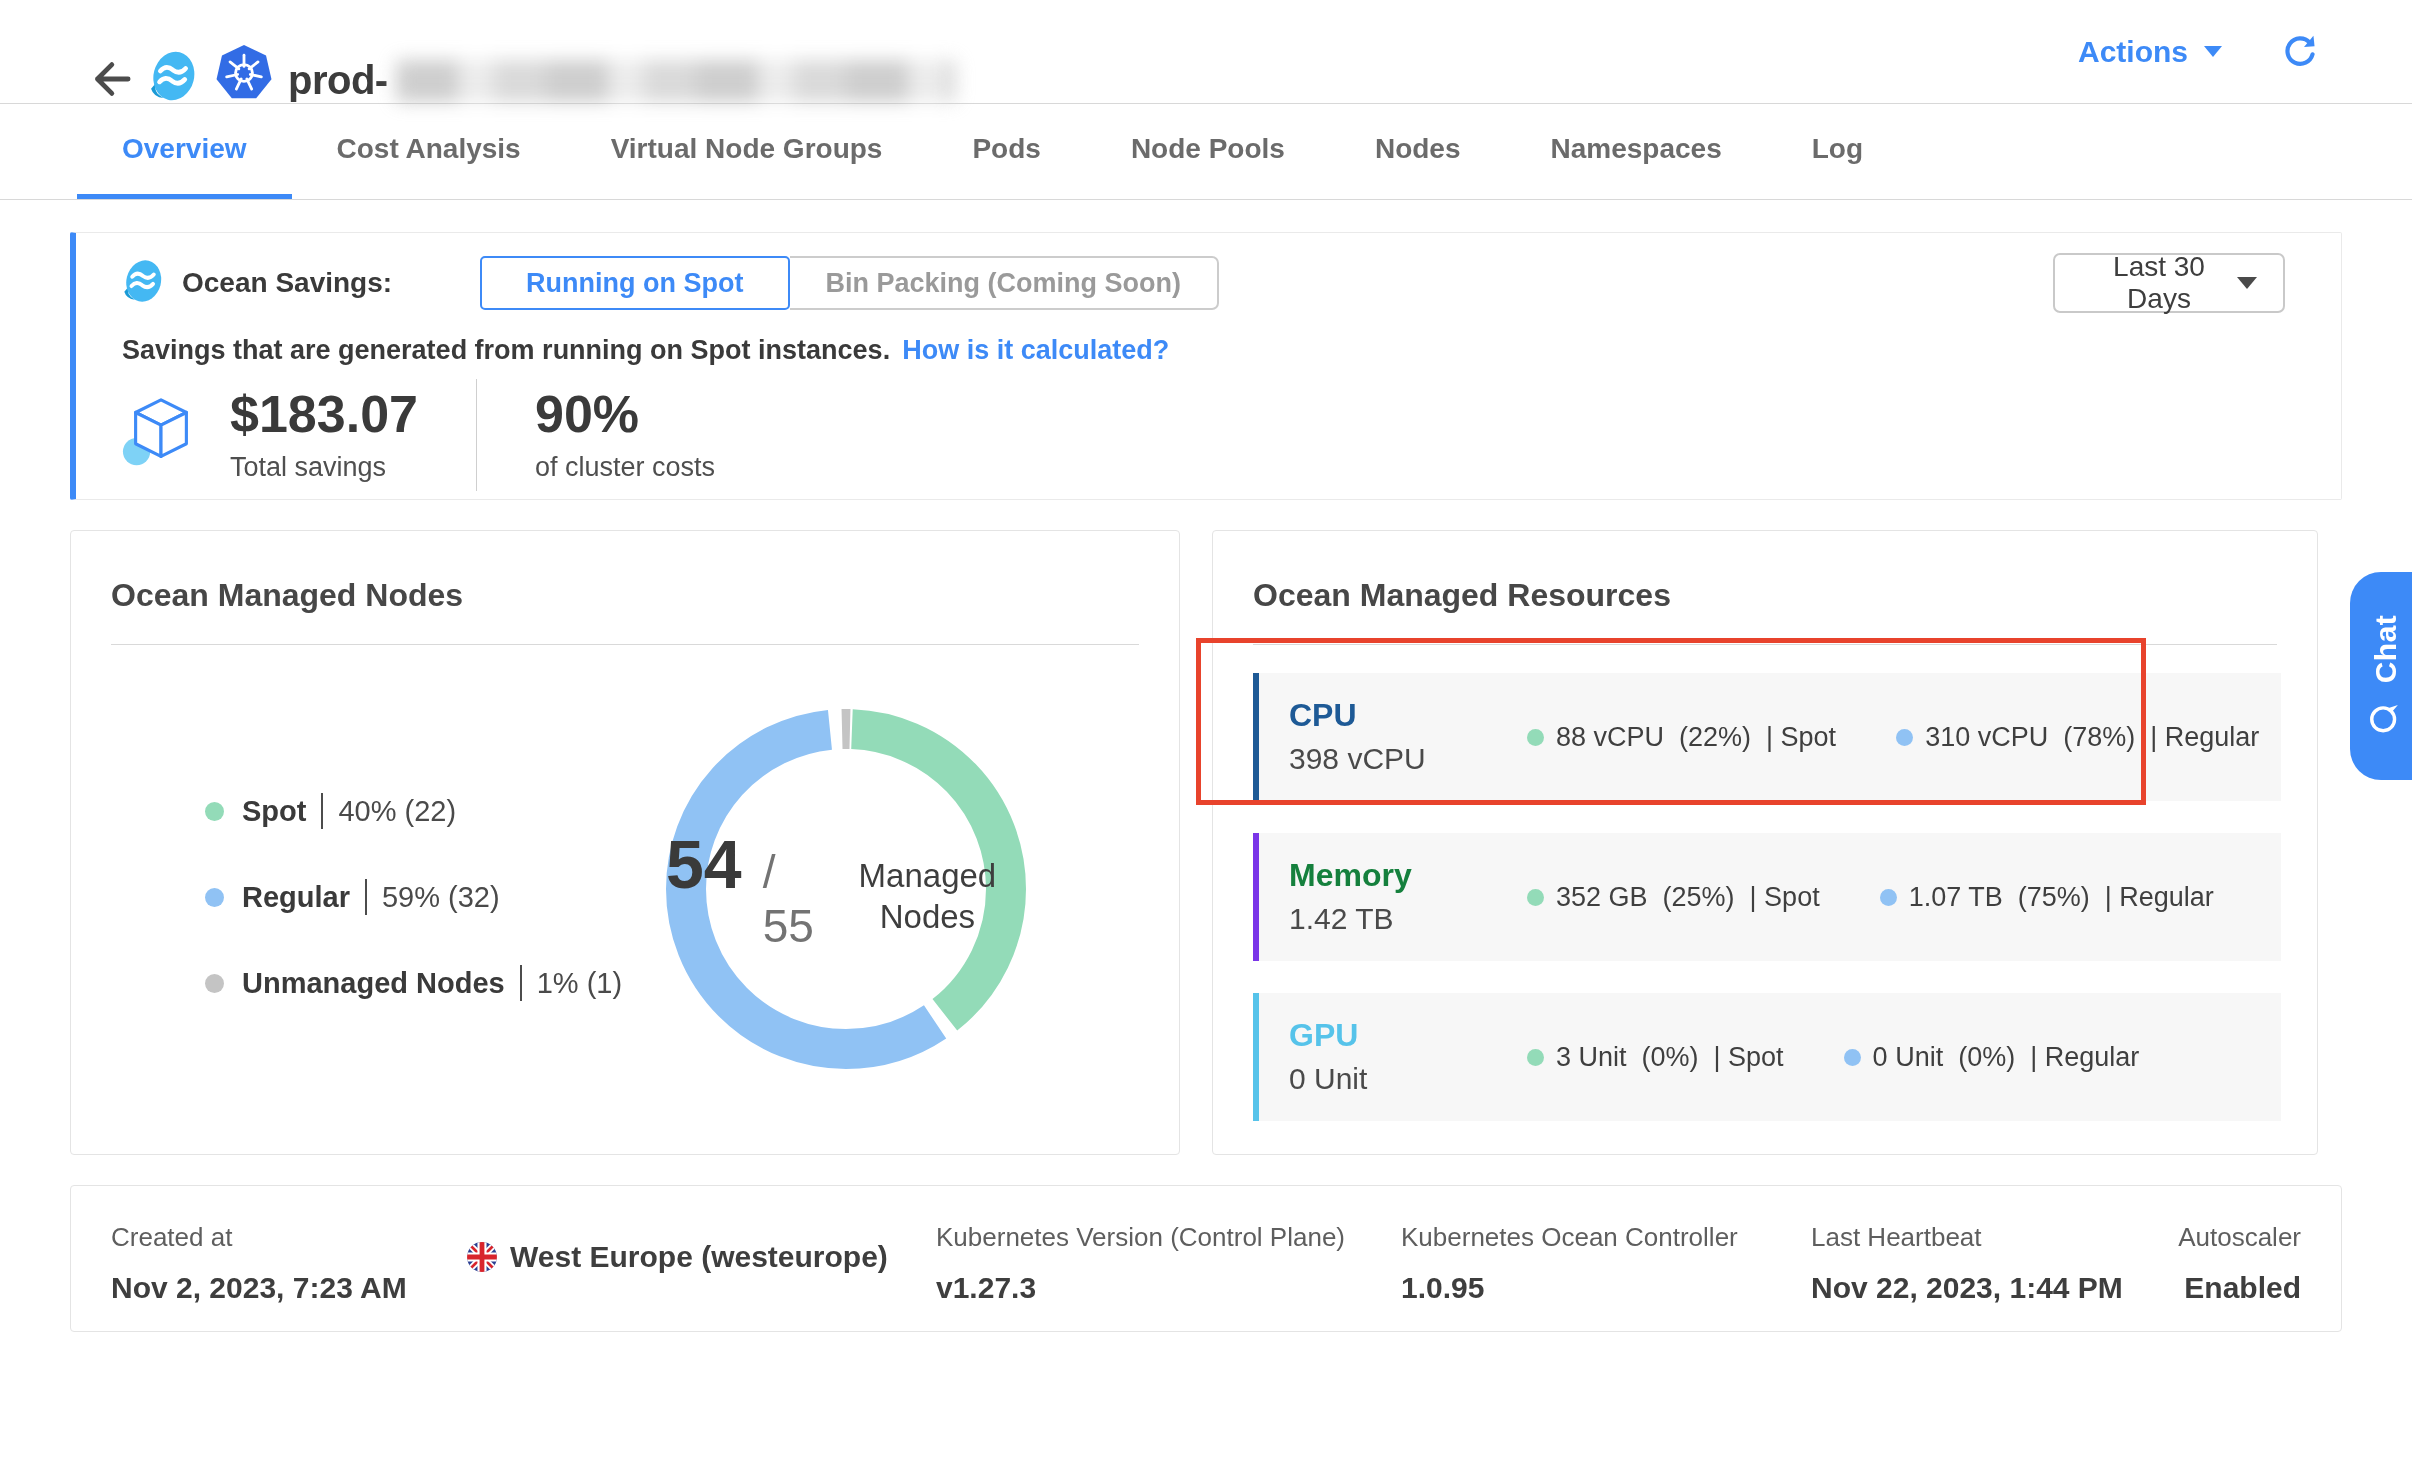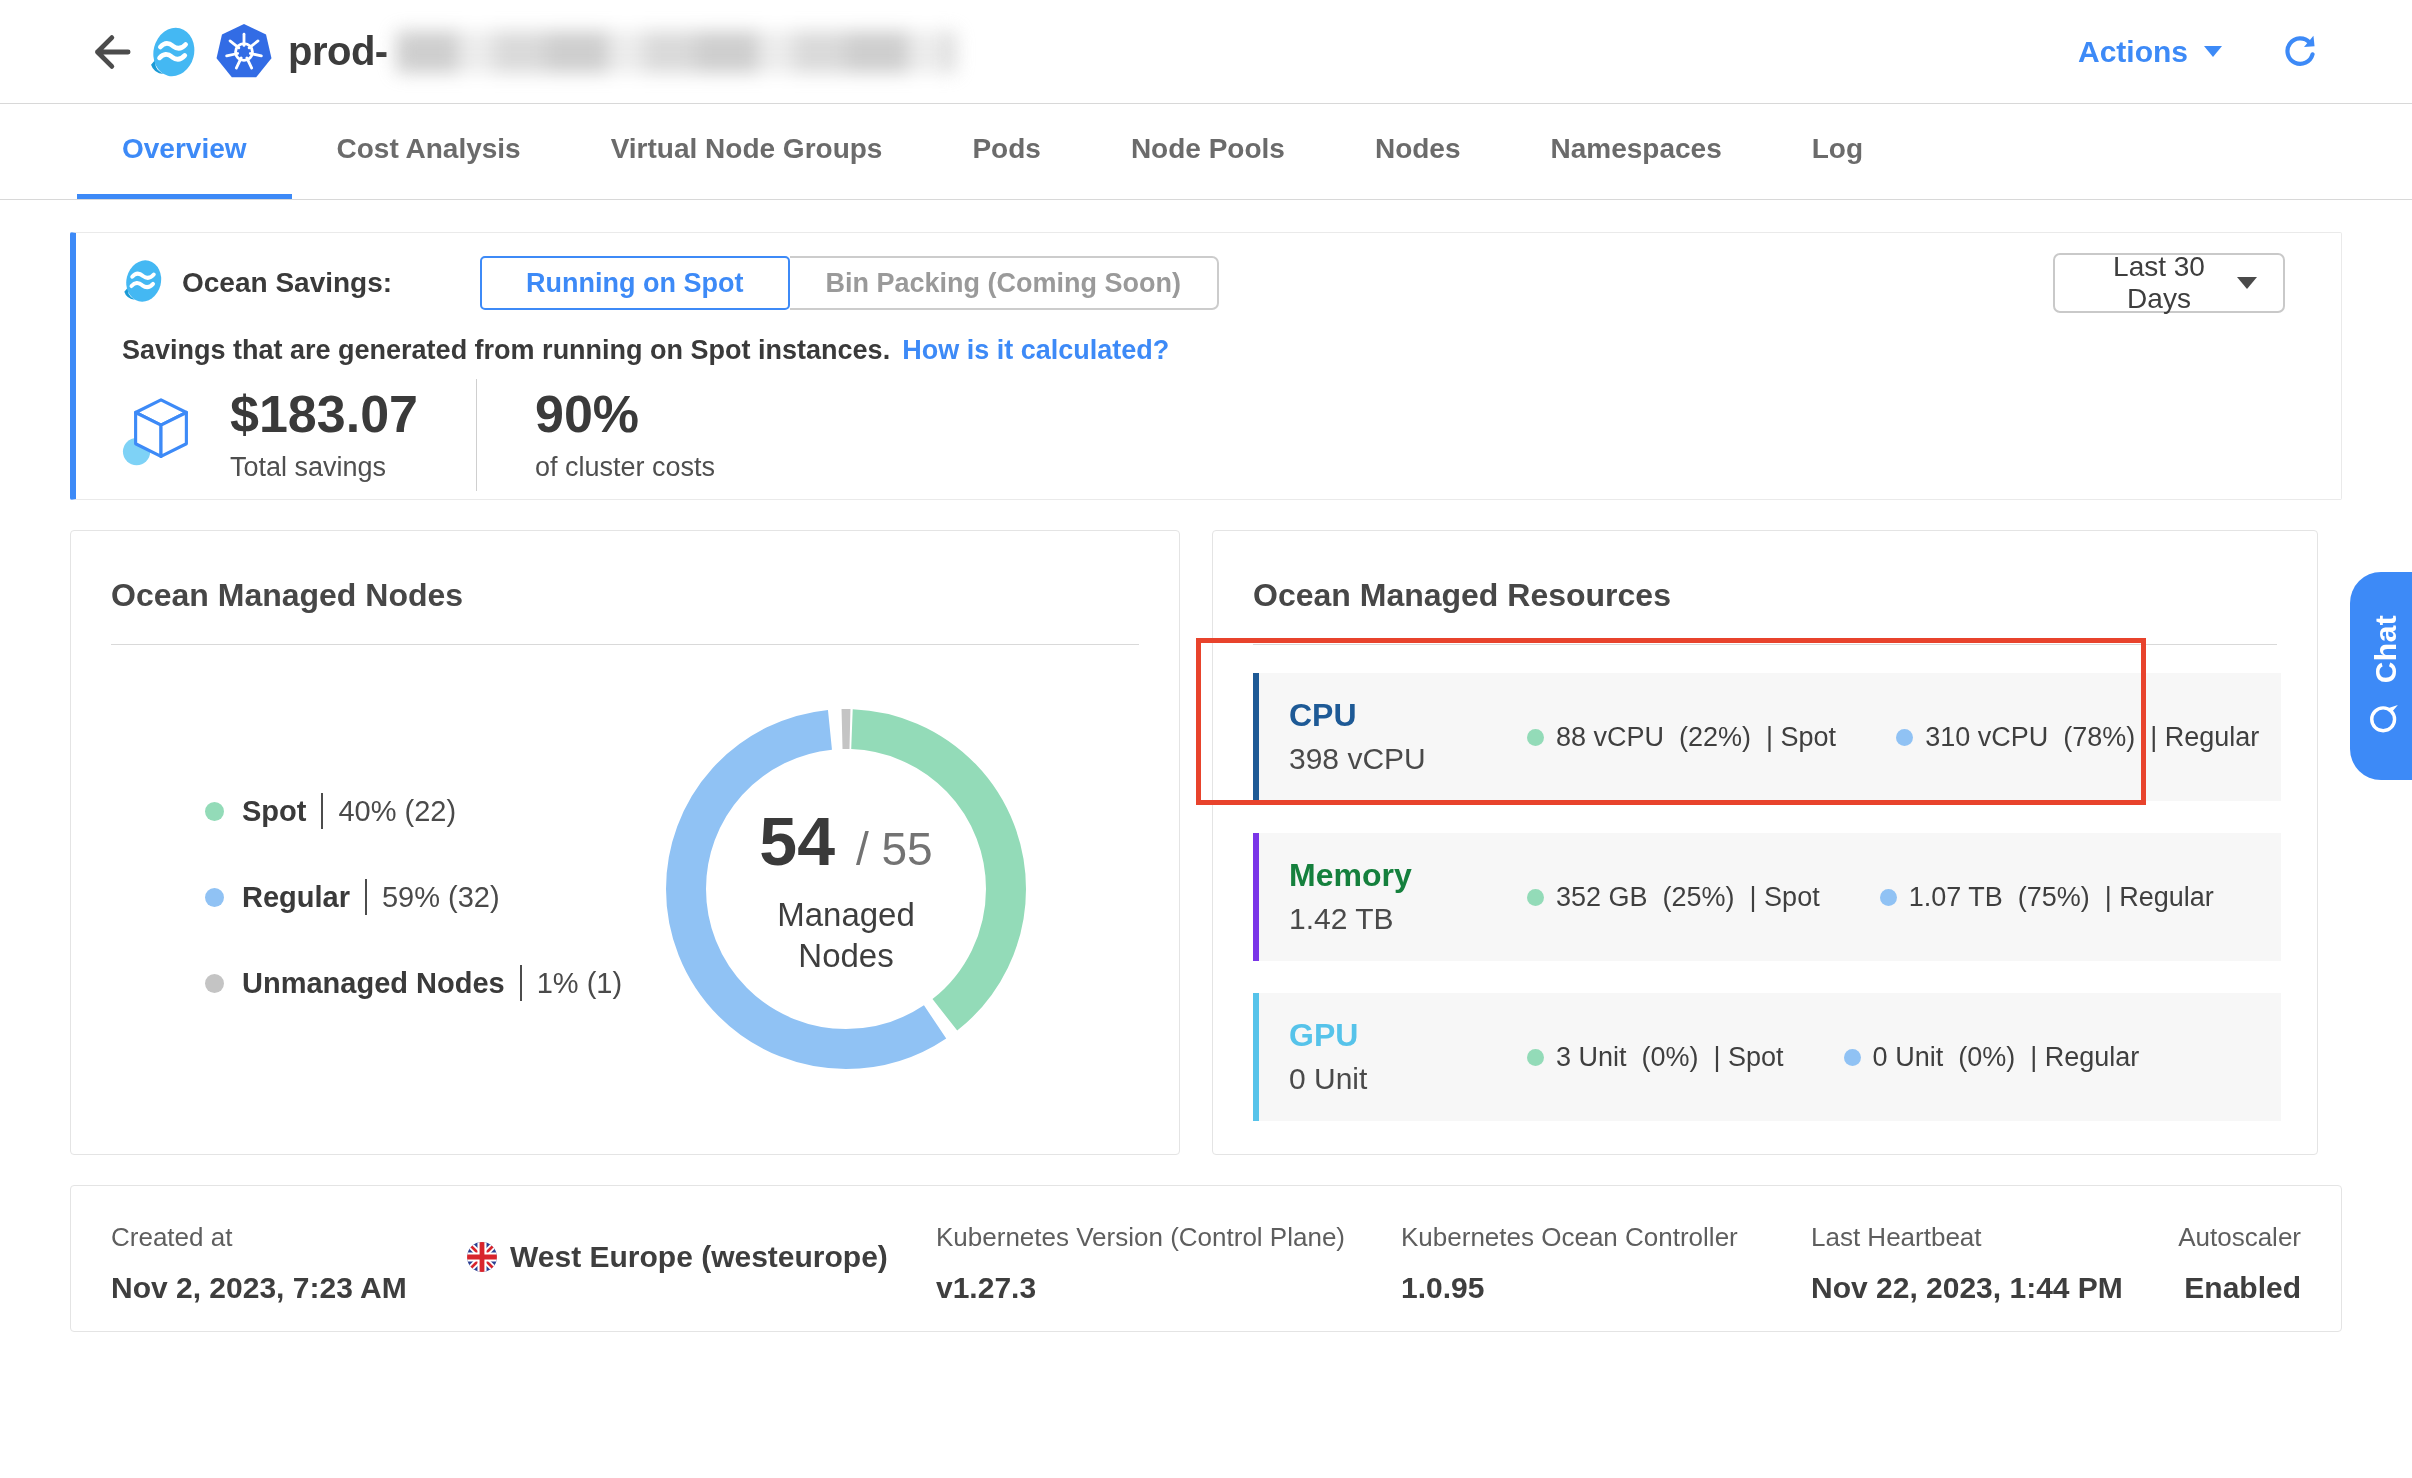--- a/index.html
+++ b/index.html
@@ -2,21 +2,21 @@
 <html><head>
 <meta charset="utf-8">
 <style>
   * { margin:0; padding:0; box-sizing:border-box; }
   html,body { width:2412px; height:1478px; background:#fff; }
   body { font-family:"Liberation Sans", sans-serif; color:#3d3d3d; }
   .page { position:relative; width:2412px; height:1478px; overflow:hidden; background:#fff; }
 
   
   .header { position:absolute; left:0; top:0; width:100%; height:104px; border-bottom:1px solid #d8d8d8; }
-  .header-left { position:absolute; left:84px; top:0; height:103px; display:flex; align-items:center; gap:14px; }
+  .header-left { position:absolute; left:84px; top:0; height:103px; display:flex; align-items:flex-end; gap:14px; }
   .back-btn { width:48px; height:48px; display:flex; align-items:center; justify-content:center; cursor:pointer; }
   .logo { display:flex; align-items:center; }
   .cluster-title { font-size:40px; font-weight:bold; color:#3c3c3c; letter-spacing:-0.5px; display:flex; align-items:center; }
   .redacted { width:560px; height:42px; margin-left:8px; border-radius:4px; filter:blur(9px); opacity:.65;
     background:repeating-linear-gradient(90deg,#b4b4b4 0 62px,#e2e2e2 62px 98px,#c6c6c6 98px 150px); }
   .header-right { position:absolute; right:92px; top:0; height:103px; display:flex; align-items:center; gap:58px; }
   .actions-btn { display:flex; align-items:center; gap:16px; color:#3d8af7; font-size:30px; font-weight:bold; cursor:pointer; }
   .caret { width:0; height:0; border-left:10px solid transparent; border-right:10px solid transparent; border-top:12px solid currentColor; }
   .caret.sm { border-left-width:9px; border-right-width:9px; border-top-width:11px; }
 
@@ -55,21 +55,21 @@
   .legend-item { display:flex; align-items:center; height:44px; margin-bottom:42px; }
   .dot { width:19px; height:19px; border-radius:50%; flex:none; }
   .legend-label { font-size:29px; font-weight:bold; color:#3a3a3a; margin-left:18px; }
   .vsep { width:2px; height:36px; background:#4c4c4c; margin:0 15px; }
   .legend-value { font-size:29px; color:#4a4a4a; }
 
   
   .donut { position:absolute; left:595px; top:178px; width:360px; height:360px; }
   .donut svg { width:100%; height:100%; }
   .seg { fill:none; stroke-width:40; }
-  .donut-center { position:absolute; inset:0; display:flex; flex-direction:column; align-items:center; justify-content:center; }
+  .donut-center { position:absolute; inset:0; display:flex; flex-direction:row; align-items:center; justify-content:center; }
   .donut-num { display:flex; align-items:baseline; }
   .donut-num .big { font-size:68px; font-weight:bold; color:#3a3a3a; }
   .donut-num .small { font-size:46px; color:#737373; margin-left:21px; }
   .donut-caption { font-size:33px; color:#3e3e3e; width:210px; text-align:center; line-height:1.25; margin-top:14px; }
 
   
   .res-row { position:absolute; left:40px; right:36px; height:128px; background:#f7f7f7; border-left:6px solid #999; padding-left:30px; display:flex; align-items:center; }
   .res-row.r0 { top:142px; }
   .res-row.r1 { top:302px; }
   .res-row.r2 { top:462px; }

